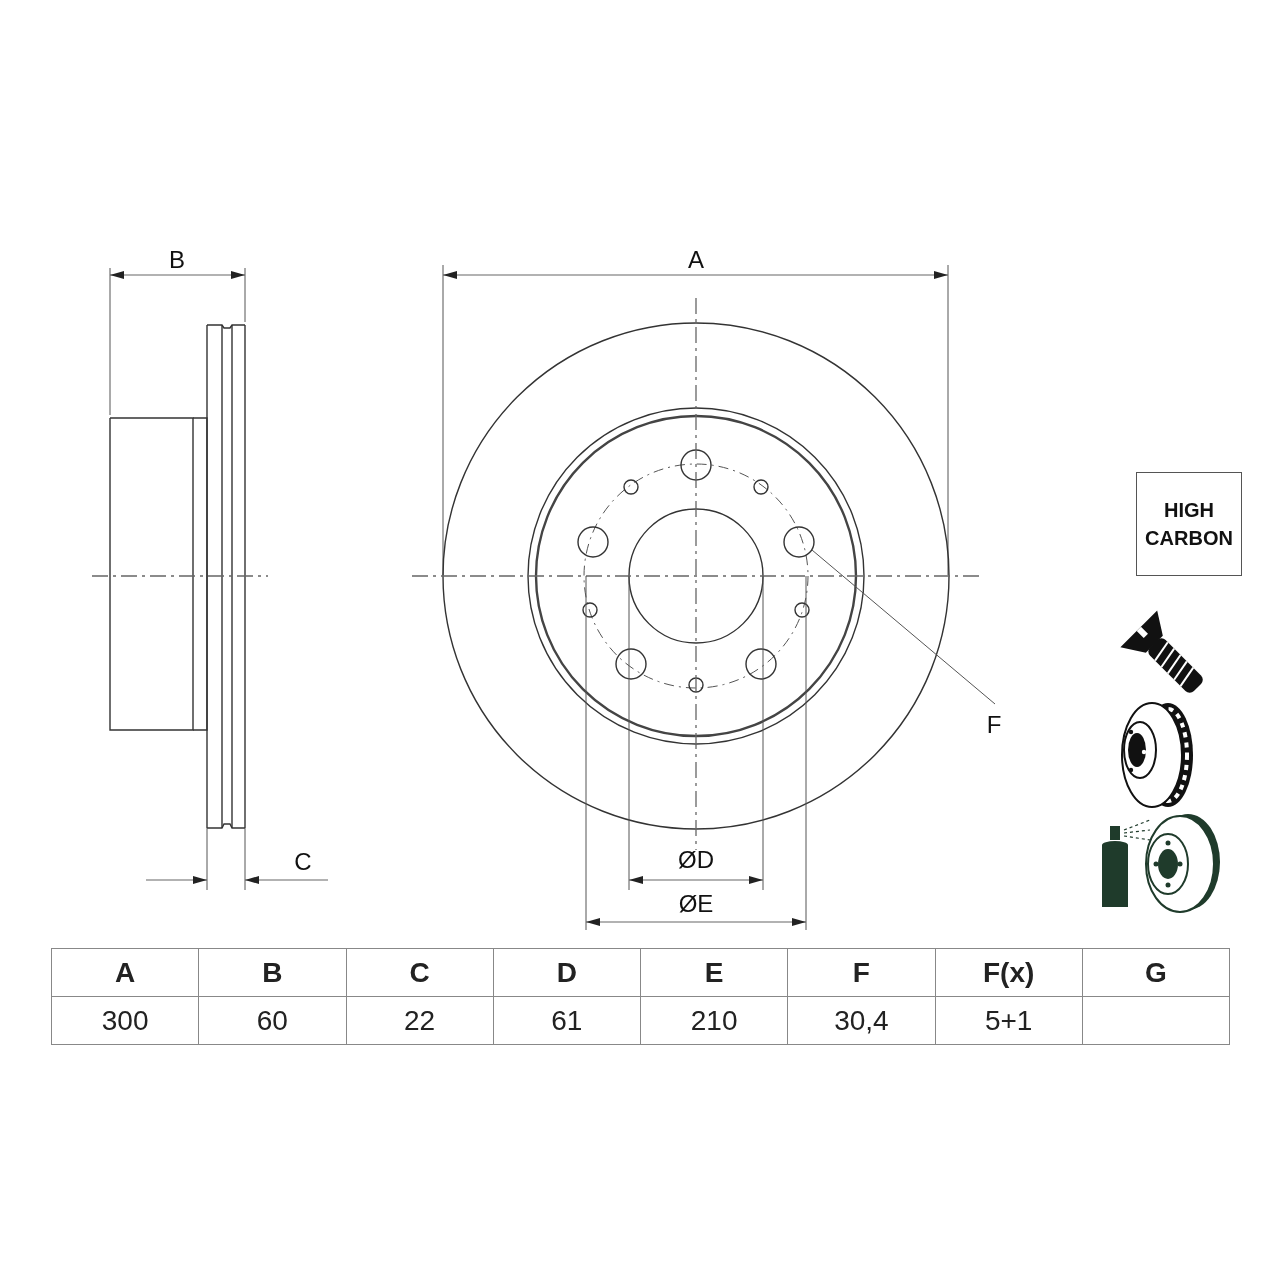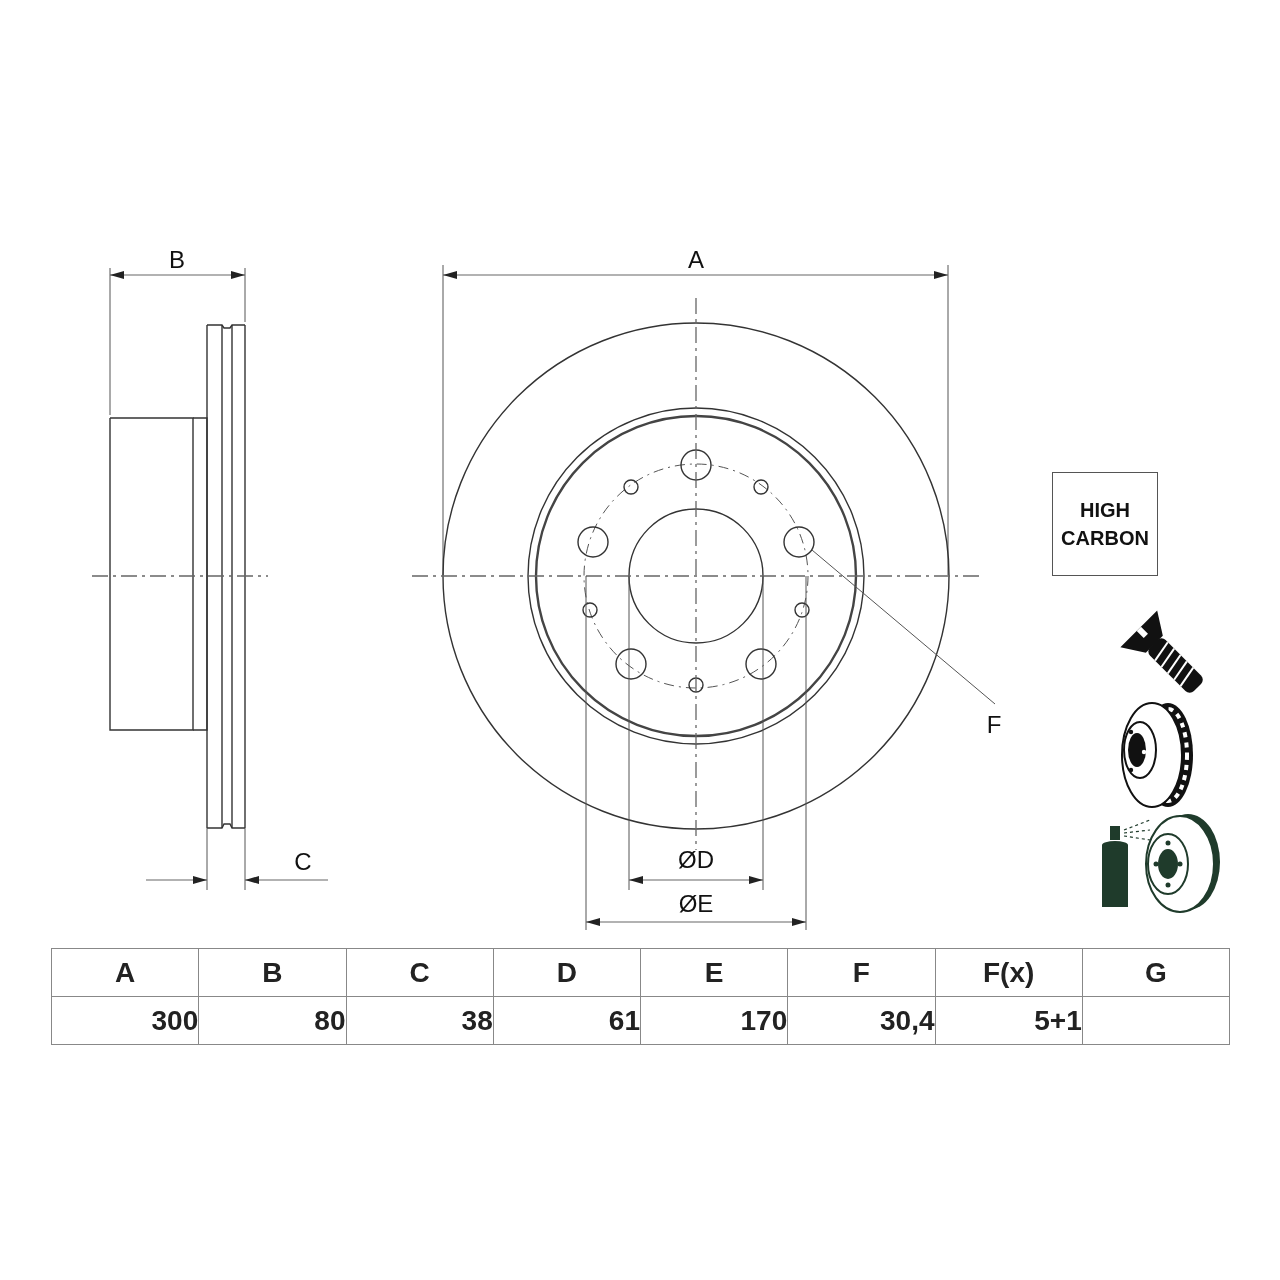--- a/index.html
+++ b/index.html
@@ -6,27 +6,27 @@
   body { width: 1280px; height: 1280px; position: relative; overflow: hidden; font-family: "Liberation Sans", sans-serif; }
   #drawing { position: absolute; left: 0; top: 0; width: 1280px; height: 1280px; }
   .lbl { font-family: "Liberation Sans", sans-serif; font-size: 24px; fill: #111; }
   .line { stroke: #333; stroke-width: 1.4; fill: none; }
   .thin { stroke: #555; stroke-width: 1; fill: none; }
   .center { stroke: #666; stroke-width: 1.3; fill: none; stroke-dasharray: 16 5 3 5; }
   .pcd { stroke: #555; stroke-width: 1; fill: none; stroke-dasharray: 10 5 2 5; }
   .dim { stroke: #666; stroke-width: 1.1; fill: none; }
   .arrow { fill: #222; }
 
-  #hc-box { position: absolute; left: 1052px; top: 472px; width: 106px; height: 104px; border: 1.5px solid #555; box-sizing: border-box; display: flex; align-items: center; justify-content: center; text-align: center; }
+  #hc-box { position: absolute; left: 1136px; top: 472px; width: 106px; height: 104px; border: 1.5px solid #555; box-sizing: border-box; display: flex; align-items: center; justify-content: center; text-align: center; }
   #hc-box span { display: block; font-weight: bold; font-size: 20px; line-height: 28px; color: #111; }
 
   table.spec { position: absolute; left: 51px; top: 948px; width: 1179px; height: 96px; border-collapse: collapse; }
   table.spec td, table.spec th { border: 1px solid #888; text-align: center; width: 12.5%; font-size: 28px; color: #222; padding: 0; }
   table.spec th { font-weight: bold; height: 47px; font-size: 28px; }
-  table.spec td { height: 47px; font-weight: bold; text-align: right; }
+  table.spec td { height: 47px; font-weight: normal; }
 </style>
 </head>
 <body>
 
 <svg id="drawing" viewBox="0 0 1280 1280" xmlns="http://www.w3.org/2000/svg">
   <defs>
     <marker id="arrR" viewBox="0 0 14 8" refX="14" refY="4" markerWidth="14" markerHeight="8" orient="auto" markerUnits="userSpaceOnUse">
       <path d="M0,0 L14,4 L0,8 z" class="arrow"></path>
     </marker>
     <marker id="arrL" viewBox="0 0 14 8" refX="0" refY="4" markerWidth="14" markerHeight="8" orient="auto" markerUnits="userSpaceOnUse">
@@ -161,22 +161,22 @@
     <th>B</th>
     <th>C</th>
     <th>D</th>
     <th>E</th>
     <th>F</th>
     <th>F(x)</th>
     <th>G</th>
   </tr>
   <tr>
     <td>300</td>
-    <td>80</td>
-    <td>38</td>
+    <td>60</td>
+    <td>22</td>
     <td>61</td>
-    <td>170</td>
+    <td>210</td>
     <td>30,4</td>
     <td>5+1</td>
     <td></td>
   </tr>
 </tbody>
   </table>
 
 </body></html>

